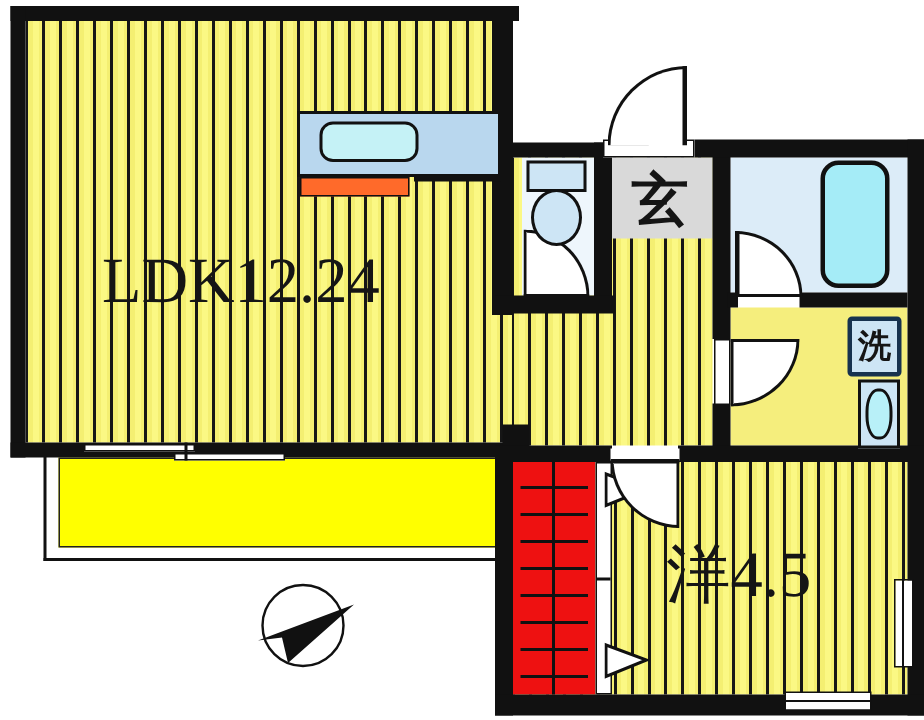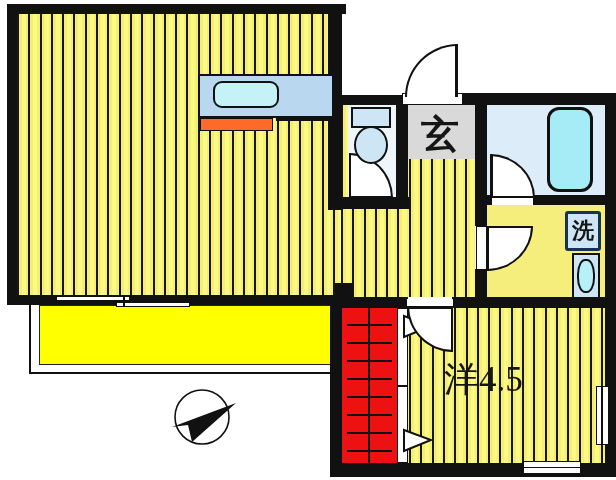--- a/index.html
+++ b/index.html
@@ -95,21 +95,22 @@
   </div>
 
   <div class="abs" style="left:56px;top:295px;width:134px;height:13px;">
     <div class="thr" style="left:0;top:1px;width:74px;height:5px;"></div>
     <div class="thr" style="left:60px;top:7px;width:74px;height:5px;"></div>
     <div class="abs" style="left:67px;top:0;width:2px;height:12px;background:#111;"></div>
   </div>
   <div class="win" style="left:596px;top:386px;width:13px;height:59px;background:linear-gradient(90deg,#fff 0 4.5px,#111 4.5px 6px,#fff 6px 100%);"></div>
   <div class="win" style="left:523px;top:461px;width:58px;height:13px;background:linear-gradient(180deg,#fff 0 4.5px,#111 4.5px 6px,#fff 6px 100%);"></div>
 
+  <div class="label" style="left:68px;top:166px;font-size:43px;">LDK12.24</div>
   <div class="label" style="left:405px;top:110px;width:70px;height:48px;display:flex;align-items:center;justify-content:center;font-size:38px;font-weight:600;">玄</div>
-  <div class="label" style="left:444px;top:362px;font-size:35px;">洋4.5</div>
+  <div class="label" style="left:444px;top:362px;font-size:43px;">洋4.5</div>
 
   <svg class="abs" style="left:168px;top:384px;" width="72" height="66">
     <circle cx="34" cy="33" r="27" fill="#fff" stroke="#111" stroke-width="1.6"></circle>
     <polygon points="4,43 68,19 24,58 20,41" fill="#111"></polygon>
   </svg>
 
 </div>
 
 </body></html>

